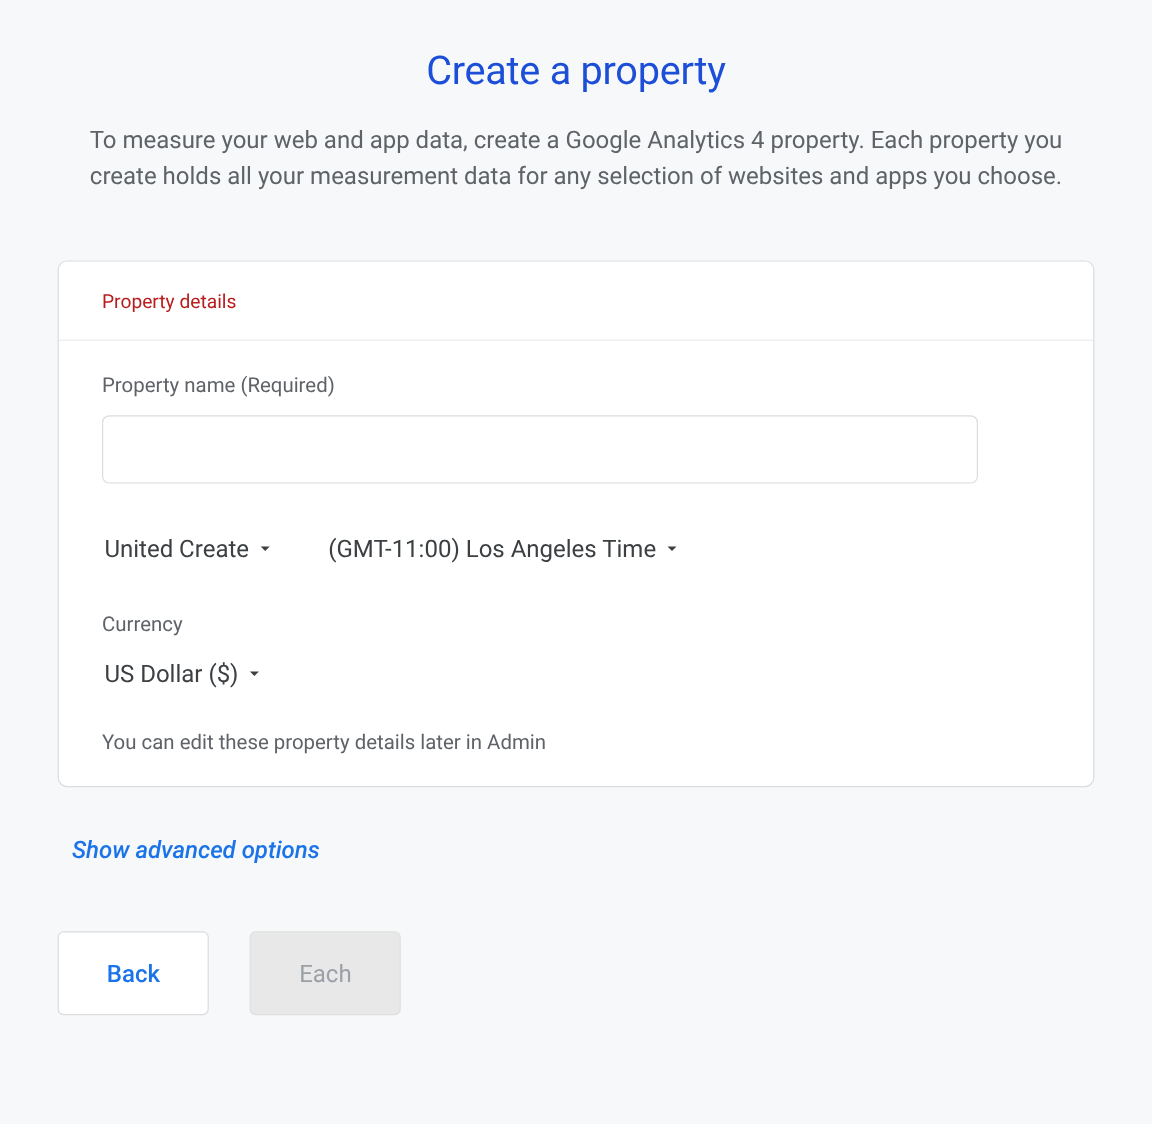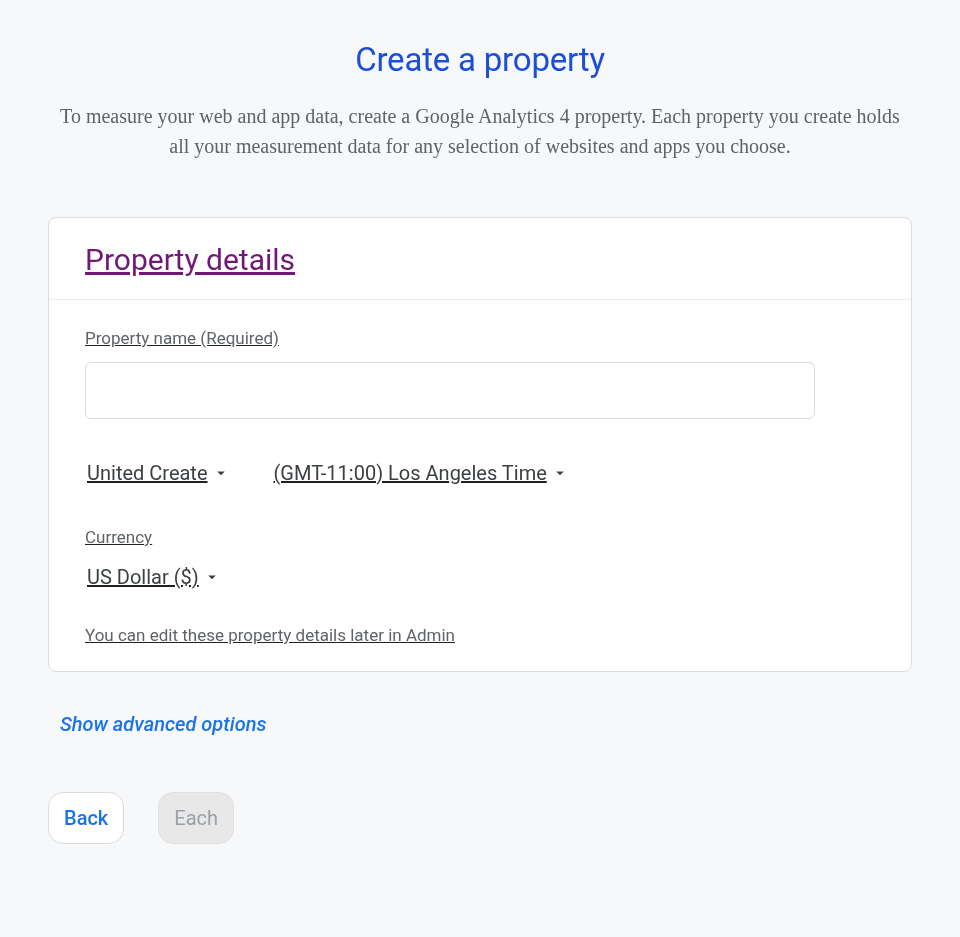--- a/index.html
+++ b/index.html
@@ -28,41 +28,38 @@
       letter-spacing: -0.2px;
     }
     .subtitle {
       font-size: 20px;
       line-height: 1.5;
       color: #5f6368;
       font-weight: 400;
       max-width: 870px;
       margin: 0 auto;
       letter-spacing: 0px;
-      font-family: Liberation Serif, serif;
     }
     .card {
       background: #ffffff;
       border: 1px solid #dadce0;
       border-radius: 8px;
       overflow: hidden;
     }
     .card-header {
       padding: 24px 36px 22px;
       border-bottom: 1px solid #e8eaed;
     }
     .card-header-title {
-      font-size: 30px;
-      font-weight: 400;
-      color: #701a75;
-      text-decoration: underline;
+      font-size: 16px;
+      font-weight: 400;
+      color: #b91c1c;
     }
     .card-body {
       padding: 28px 36px 26px;
-      text-decoration: underline;
     }
     .field-group {
       margin-bottom: 38px;
     }
     .field-group.last {
       margin-bottom: 32px;
     }
     .field-label {
       font-size: 17px;
       color: #5f6368;
@@ -126,25 +123,25 @@
     }
     .button-row {
       display: flex;
       gap: 34px;
       margin-top: 56px;
     }
     .btn {
       display: inline-flex;
       align-items: center;
       justify-content: center;
-      height: 52px;
-      padding: 0 15px;
+      height: 70px;
+      padding: 0 40px;
       font-size: 20px;
       font-family: inherit;
-      border-radius: 15px;
+      border-radius: 5px;
       cursor: pointer;
       font-weight: 500;
     }
     .btn-back {
       background: #ffffff;
       border: 1px solid #dadce0;
       color: #1a73e8;
     }
     .btn-next {
       background: #e8e8e8;

